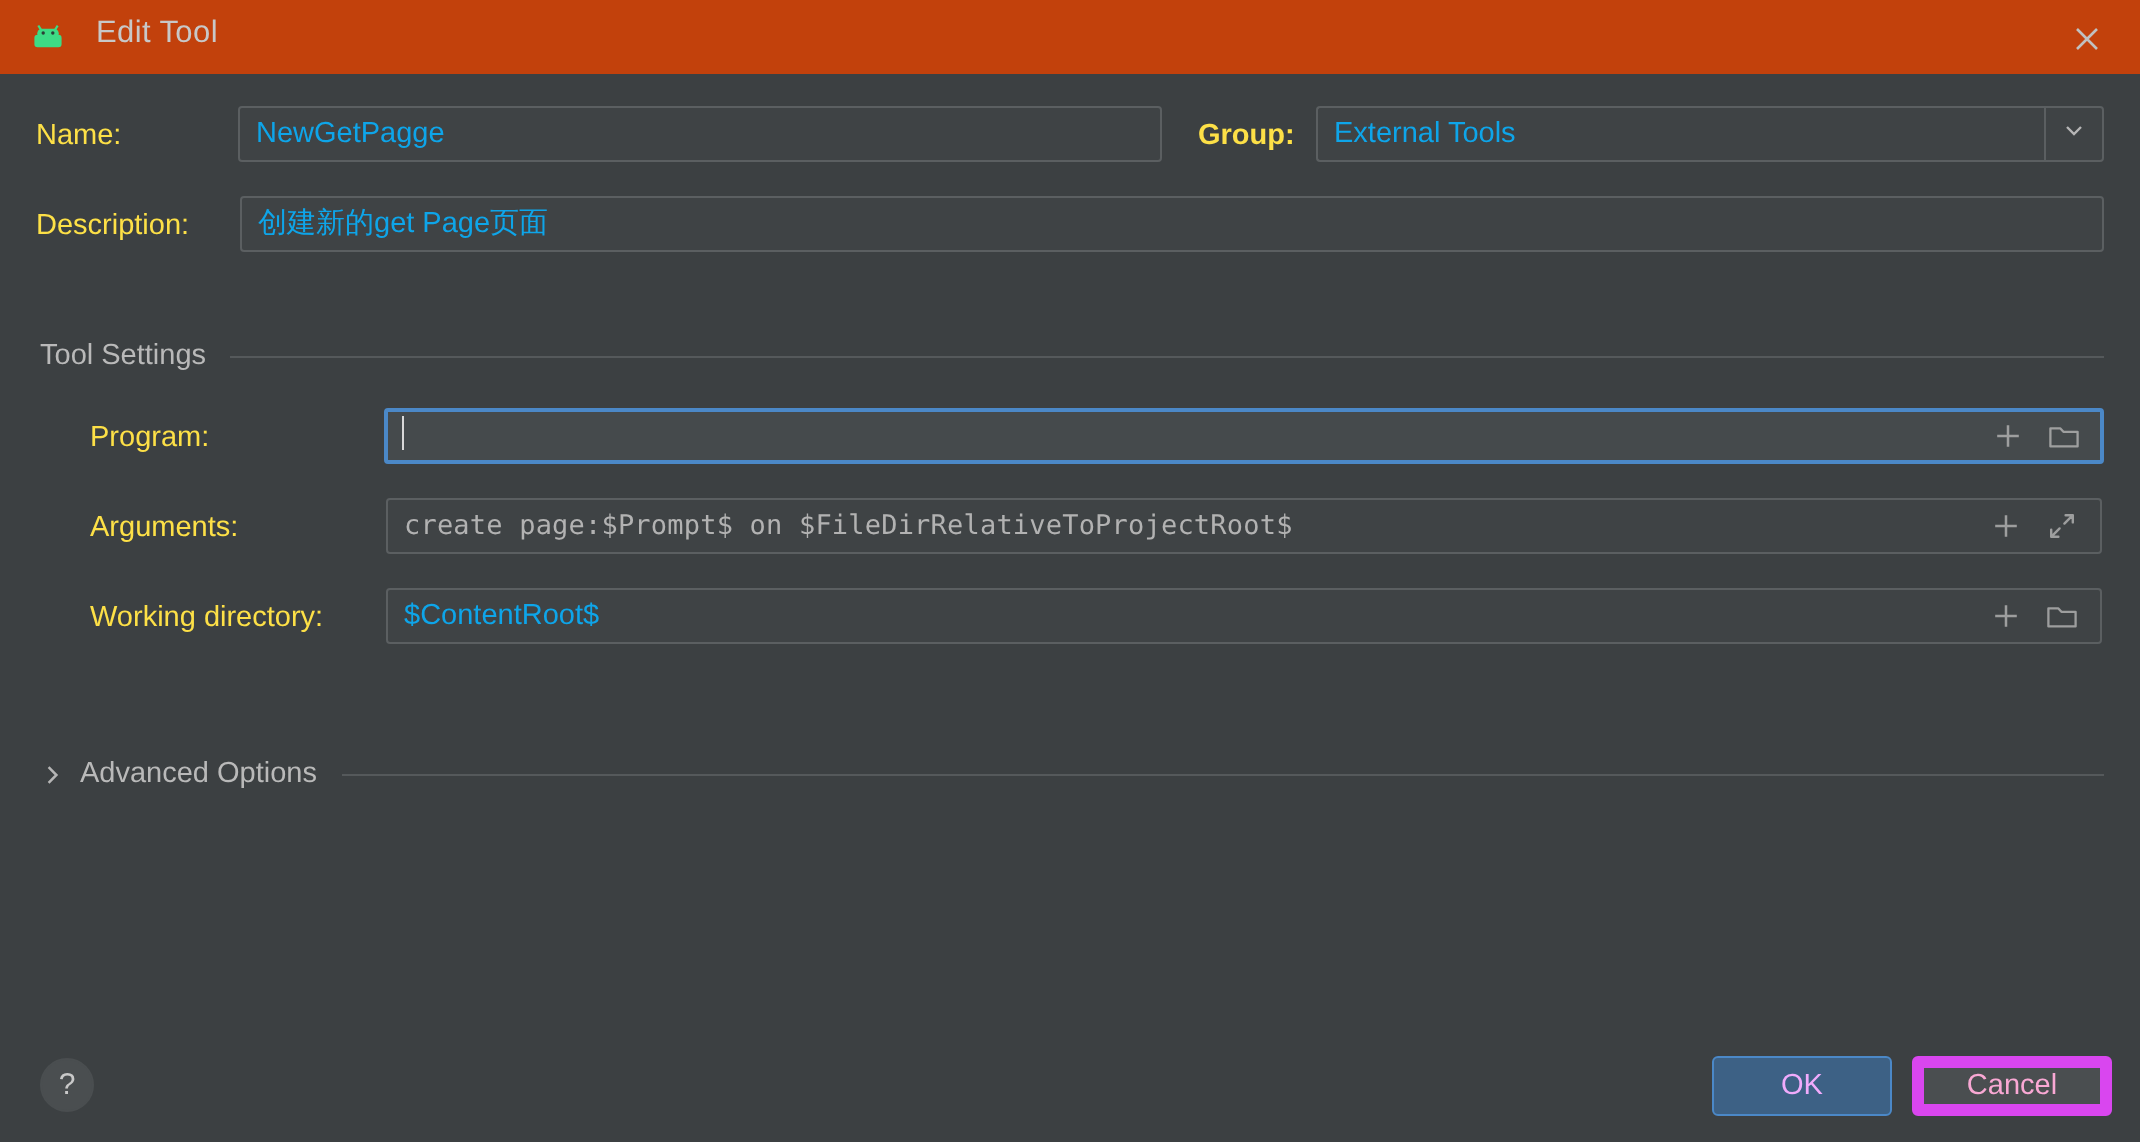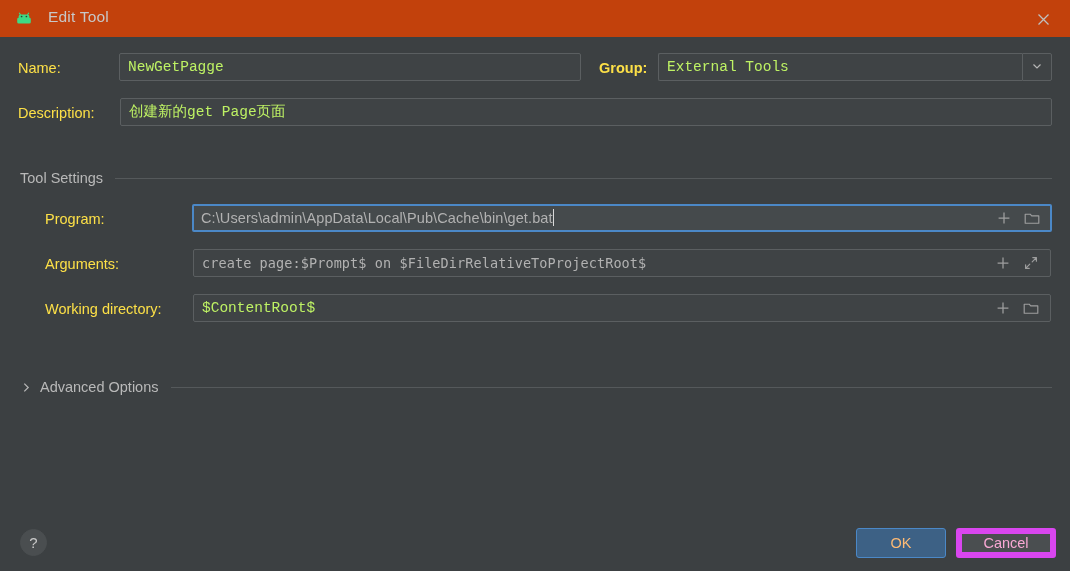--- a/index.html
+++ b/index.html
@@ -47,23 +47,22 @@
     display: flex; align-items: center;
     color: #b6b6b6;
     padding: 0 6px 0 8px;
     font-size: 14.5px;
     cursor: text;
     overflow: hidden;
   }
   .field .val {
     flex: 1 1 auto;
     white-space: nowrap; overflow: hidden;
-    color: #bef264;
+    color: #0ea5e9;
     line-height: 26px;
-    font-family: Liberation Mono, monospace;
   }
   .field.mono .val {
     font-family: "DejaVu Sans Mono", "Liberation Mono", monospace;
     font-size: 13.5px;
     color: #b2b2b2;
     letter-spacing: .1px;
   }
   .field.focused {
     background: #454a4c;
     border: 2px solid #4b88c7;
@@ -123,21 +122,21 @@
   }
   .btn {
     position: absolute; top: 528px; height: 30px;
     border-radius: 3px;
     display: flex; align-items: center; justify-content: center;
     font-size: 14.5px; cursor: pointer;
     user-select: none;
   }
   .btn-ok {
     left: 856px; width: 90px;
-    background: #3d6185; border: 1px solid #4b88c7; color: #fdba74;
+    background: #3d6185; border: 1px solid #4b88c7; color: #f0abfc;
   }
   .btn-cancel {
     left: 956px; width: 100px;
     background: #4a4e50; border: 6px solid #d946ef; color: #f9a8d4;
   }
 </style>
 </head>
 <body>
 
 <div class="titlebar">
@@ -184,21 +183,21 @@
 </div>
 
 <div class="section" style="left:20px; top:170px; width:1032px;">
   <span class="sect-label">Tool Settings</span>
   <span class="rule" style="flex:1 1 auto;"></span>
 </div>
 
 <span class="lbl" style="left:45px; top:211px; text-align:left;">Program:</span>
 <div class="field focused mono" style="left:192px; top:204px; width:860px; font-family:'Liberation Sans',sans-serif;">
   <span class="val" style="font-family:'Liberation Sans',sans-serif; font-size:14.5px;">
-    <span>C:\Users\admin\AppData\Local\Pub\Cache\bin\get.bat</span><span class="caret"></span>
+    <span class="caret"></span>
   </span>
   <span class="fieldicons">
     <span class="ficon">
       <svg width="14" height="14" viewBox="0 0 14 14">
         <path d="M7 1.6 V12.4 M1.6 7 H12.4" stroke="#aeaeae" stroke-width="1.25" fill="none"></path>
       </svg>
     </span>
     <span class="ficon">
       <svg width="17" height="15" viewBox="0 0 17 15">
         <path d="M1.2 12.2 V3.2 h5.0 l1.5 1.7 h7.1 v7.3 z" stroke="#aeaeae" stroke-width="1.15" fill="none" stroke-linejoin="round"></path>

